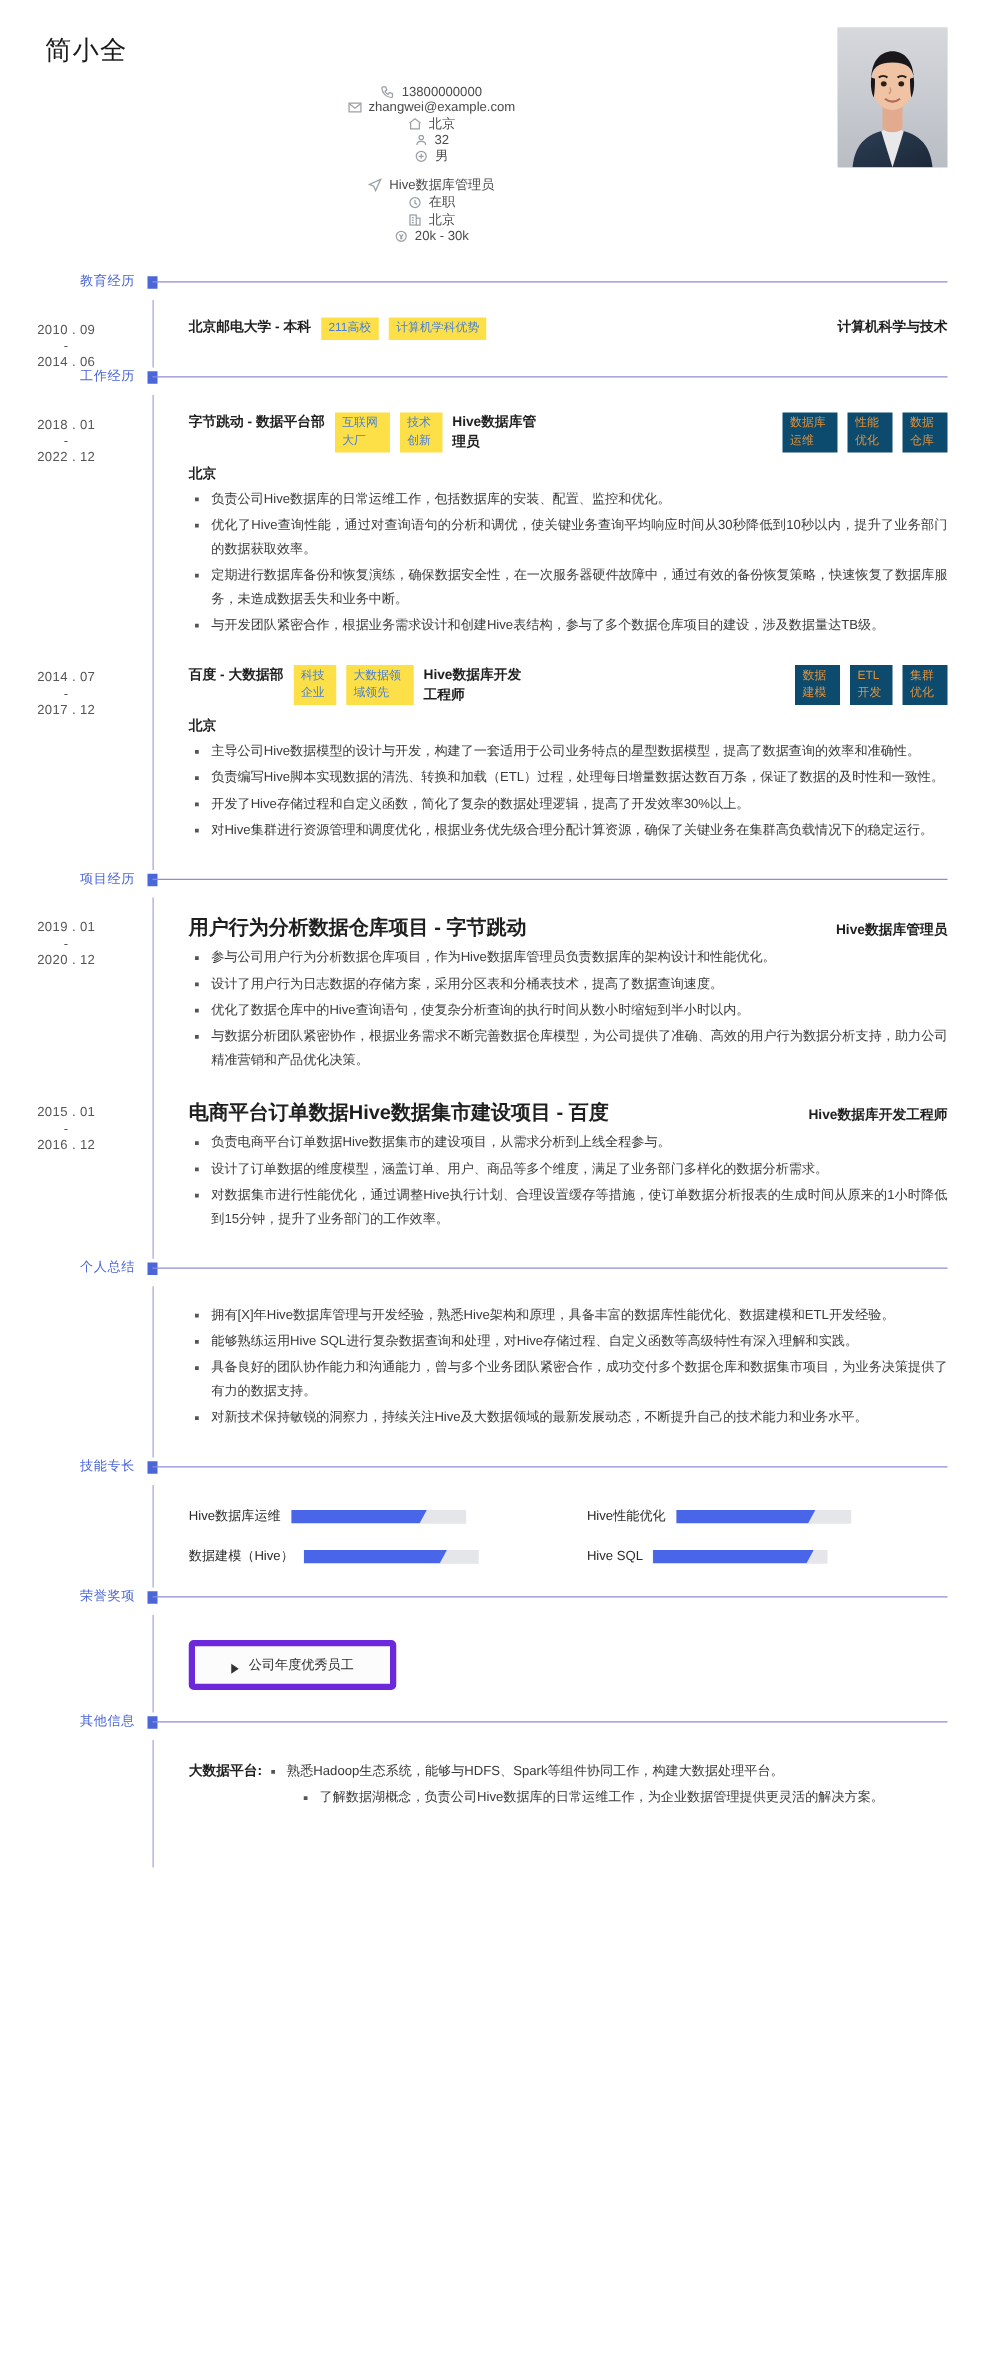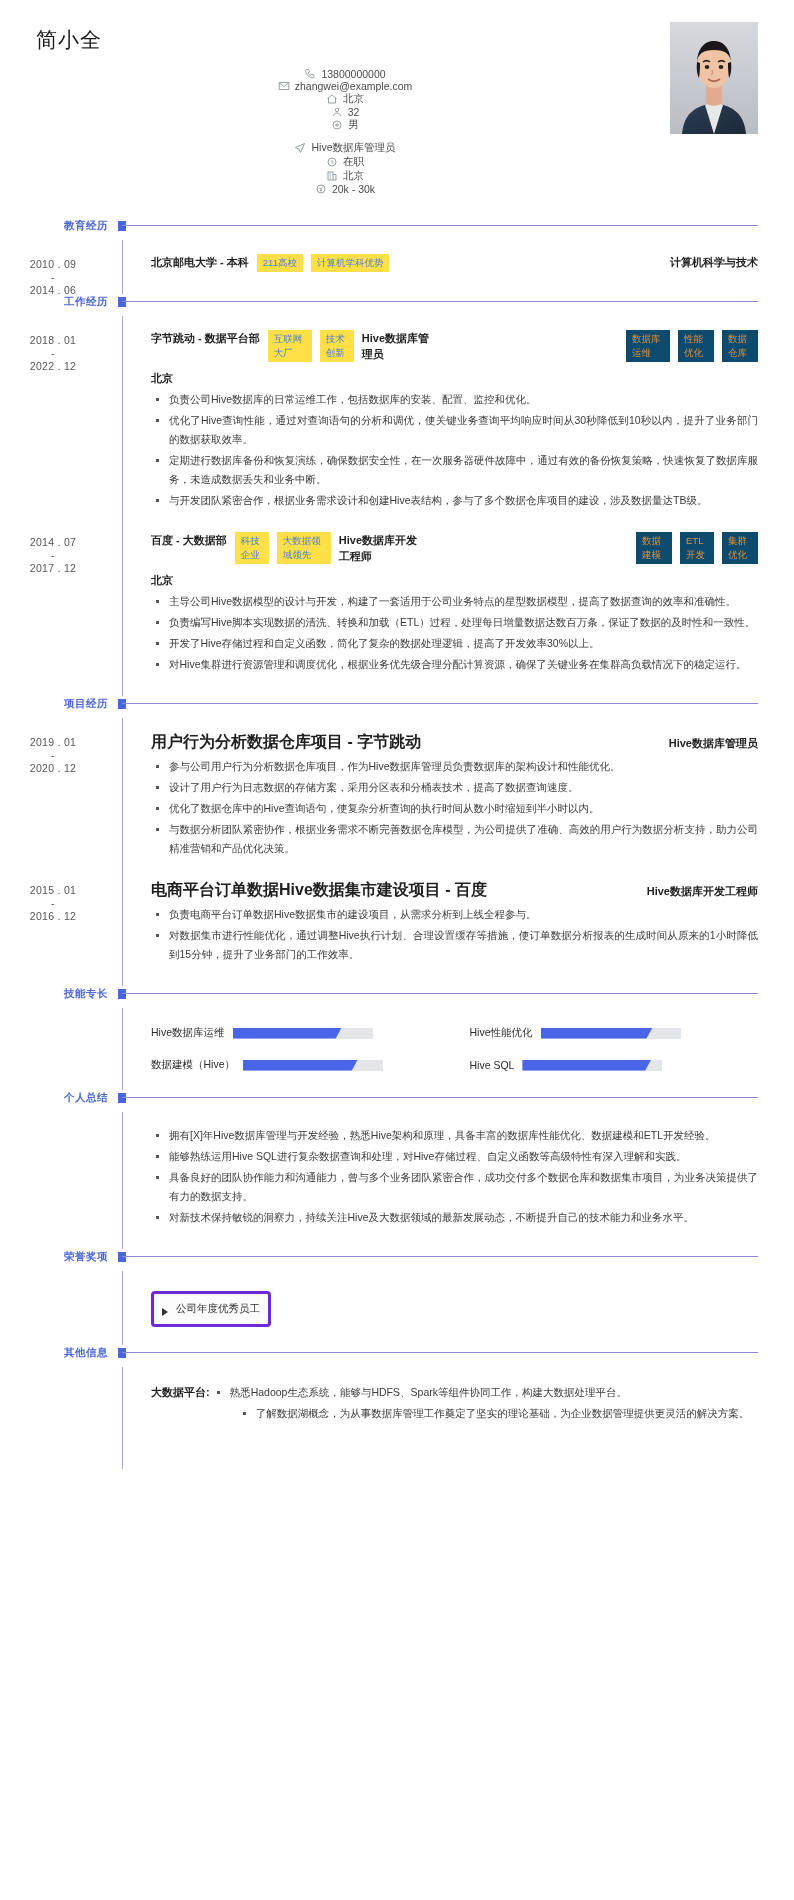--- a/index.html
+++ b/index.html
@@ -59,21 +59,20 @@
     background: #c9ccd1;
     position: relative;
   }
   .photo svg { display:block; width:88px; height:112px; }
 
   
   .section { position: relative; }
   .sec-head {
     position: relative;
     height: 22px;
-    font-weight: bold;
   }
   .sec-title {
     position: absolute;
     left: 0; top: 0;
     width: 118px;
     text-align: right;
     padding-right: 10px;
     font-size: 10.5px;
     color: #4b66d9;
     line-height: 14px;
@@ -219,24 +218,24 @@
     position: absolute; left: 0; top: 0; bottom: 0;
     background: #4a66e8;
     clip-path: polygon(0 0, 100% 0, calc(100% - 6px) 100%, 0 100%);
   }
 
   
   .honor-wrap { padding: 20px 0 18px 28px; }
   .honor-chip {
     display: inline-flex;
     align-items: flex-end;
-    border: 3px solid #6d28d9;
+    border: 5px solid #6d28d9;
     border-radius: 4px;
     background: #fcfcfd;
-    padding: 8px 8px;
+    padding: 8px 29px;
     font-size: 10.5px;
     color: #2b2b2b;
   }
   .honor-chip .tri {
     display: inline-block;
     width: 0; height: 0;
     border-left: 6px solid #333;
     border-top: 4px solid transparent;
     border-bottom: 4px solid transparent;
     margin-right: 8px;
@@ -494,61 +493,26 @@
         <div class="entry-date" style="white-space:pre-line">2015 . 01
 -
 2016 . 12</div>
         <div class="entry-inner">
           <div class="proj-head">
             <span class="proj-name">电商平台订单数据Hive数据集市建设项目 - 百度</span>
             <span class="proj-role">Hive数据库开发工程师</span>
           </div>
           <ul class="bul">
             <li>负责电商平台订单数据Hive数据集市的建设项目，从需求分析到上线全程参与。</li>
+            <li>设计了订单数据的维度模型，涵盖订单、用户、商品等多个维度，满足了业务部门多样化的数据分析需求。</li>
             <li>对数据集市进行性能优化，通过调整Hive执行计划、合理设置缓存等措施，使订单数据分析报表的生成时间从原来的1小时降低到15分钟，提升了业务部门的工作效率。</li>
           </ul>
         </div>
       </div>
       <div class="spacer-sm"></div>
-    </div>
-  </div>
-
-  <div class="section">
-    <div class="sec-head">
-      <div class="sec-title">技能专长</div>
-      <div class="sec-node"></div>
-      <div class="sec-rule"></div>
-    </div>
-    <div class="sec-body">
-      <div class="skills-grid">
-        <div class="skill">
-          <span class="skill-name">Hive数据库运维</span>
-          <span class="skill-bar">
-            <span class="skill-fill" style="width: 78%;"></span>
-          </span>
-        </div>
-        <div class="skill">
-          <span class="skill-name">Hive性能优化</span>
-          <span class="skill-bar">
-            <span class="skill-fill" style="width: 80%;"></span>
-          </span>
-        </div>
-        <div class="skill">
-          <span class="skill-name">数据建模（Hive）</span>
-          <span class="skill-bar">
-            <span class="skill-fill" style="width: 82%;"></span>
-          </span>
-        </div>
-        <div class="skill">
-          <span class="skill-name">Hive SQL</span>
-          <span class="skill-bar">
-            <span class="skill-fill" style="width: 92%;"></span>
-          </span>
-        </div>
-      </div>
     </div>
   </div>
 
   <div class="section">
     <div class="sec-head">
       <div class="sec-title">个人总结</div>
       <div class="sec-node"></div>
       <div class="sec-rule"></div>
     </div>
     <div class="sec-body">
@@ -561,20 +525,56 @@
             <li>对新技术保持敏锐的洞察力，持续关注Hive及大数据领域的最新发展动态，不断提升自己的技术能力和业务水平。</li>
           </ul>
         </div>
       </div>
       <div class="spacer-sm"></div>
     </div>
   </div>
 
   <div class="section">
     <div class="sec-head">
+      <div class="sec-title">技能专长</div>
+      <div class="sec-node"></div>
+      <div class="sec-rule"></div>
+    </div>
+    <div class="sec-body">
+      <div class="skills-grid">
+        <div class="skill">
+          <span class="skill-name">Hive数据库运维</span>
+          <span class="skill-bar">
+            <span class="skill-fill" style="width: 78%;"></span>
+          </span>
+        </div>
+        <div class="skill">
+          <span class="skill-name">Hive性能优化</span>
+          <span class="skill-bar">
+            <span class="skill-fill" style="width: 80%;"></span>
+          </span>
+        </div>
+        <div class="skill">
+          <span class="skill-name">数据建模（Hive）</span>
+          <span class="skill-bar">
+            <span class="skill-fill" style="width: 82%;"></span>
+          </span>
+        </div>
+        <div class="skill">
+          <span class="skill-name">Hive SQL</span>
+          <span class="skill-bar">
+            <span class="skill-fill" style="width: 92%;"></span>
+          </span>
+        </div>
+      </div>
+    </div>
+  </div>
+
+  <div class="section">
+    <div class="sec-head">
       <div class="sec-title">荣誉奖项</div>
       <div class="sec-node"></div>
       <div class="sec-rule"></div>
     </div>
     <div class="sec-body">
       <div class="honor-wrap">
         <span class="honor-chip">
           <span class="tri"></span>
           <span>公司年度优秀员工</span>
         </span>
@@ -587,20 +587,20 @@
       <div class="sec-title">其他信息</div>
       <div class="sec-node"></div>
       <div class="sec-rule"></div>
     </div>
     <div class="sec-body tail">
       <div class="other-wrap">
         <span class="other-label">大数据平台:</span>
         <div class="other-list">
           <ul class="bul">
             <li>熟悉Hadoop生态系统，能够与HDFS、Spark等组件协同工作，构建大数据处理平台。</li>
-            <li style="margin-left:26px">了解数据湖概念，为从事数据库管理工作奠定了坚实的理论基础，为企业数据管理提供更灵活的解决方案。</li>
+            <li style="margin-left:26px">了解数据湖概念，负责公司Hive数据库的日常运维工作，为企业数据管理提供更灵活的解决方案。</li>
           </ul>
         </div>
       </div>
     </div>
   </div>
 
 </div>
 
 </body></html>

